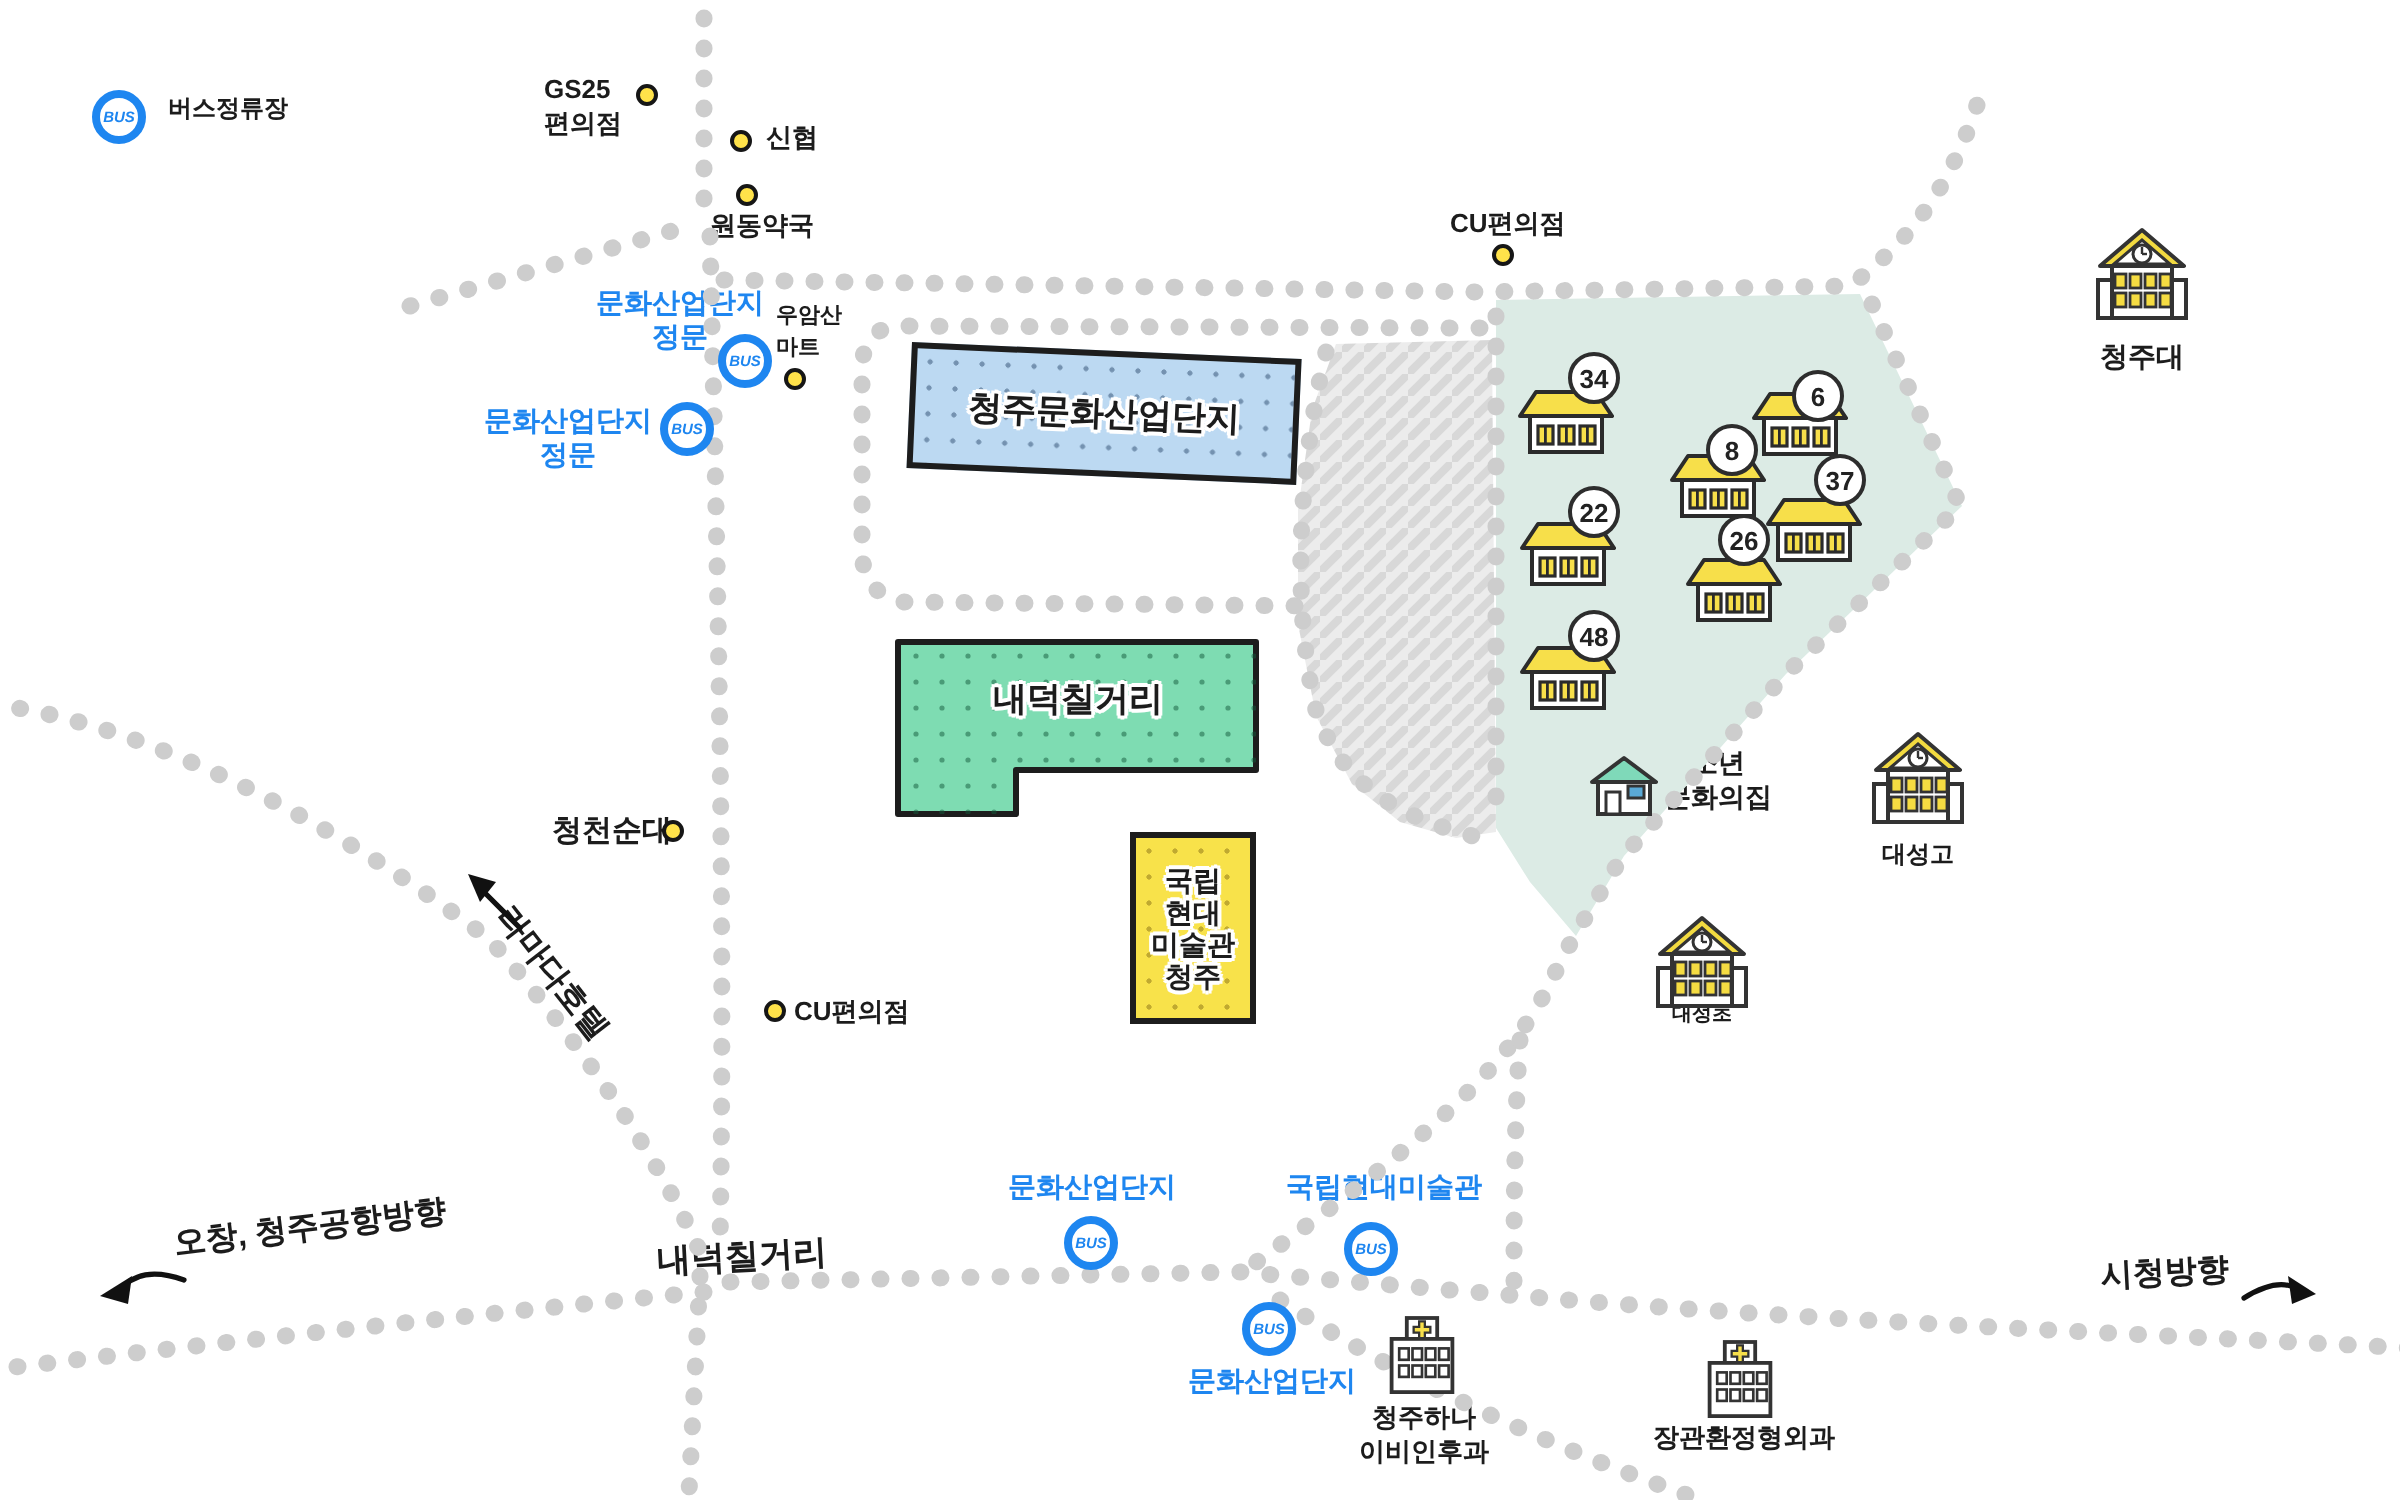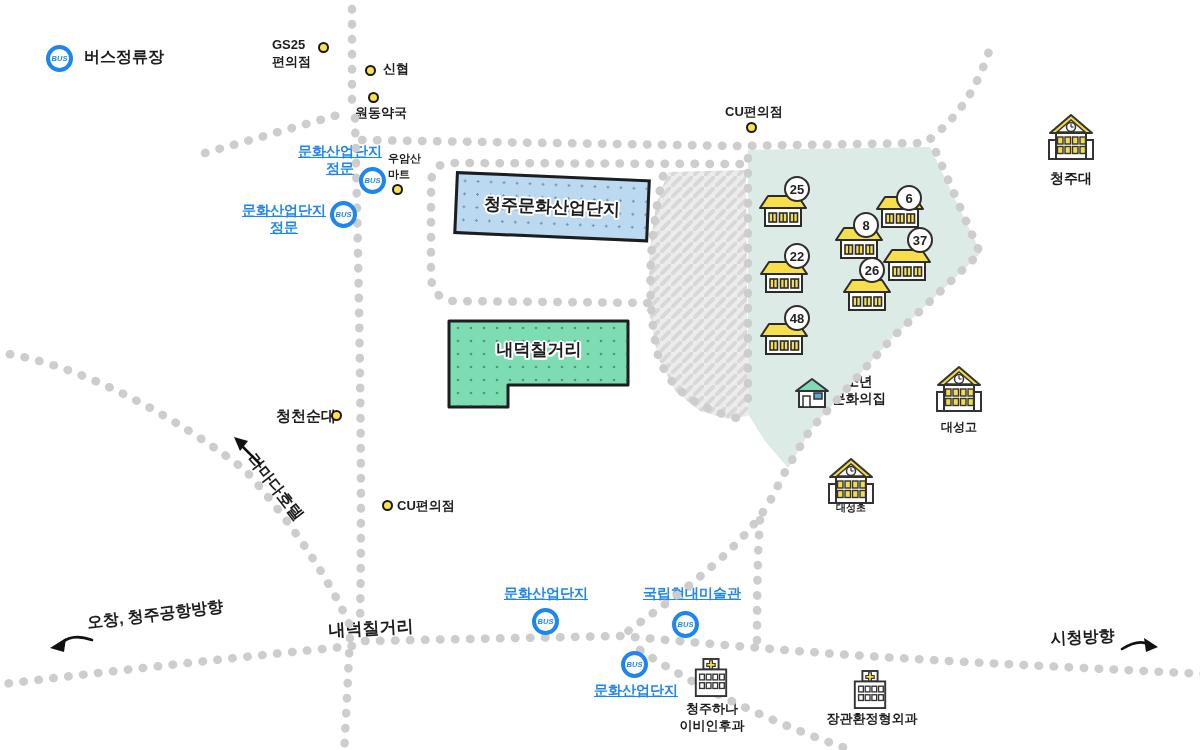--- a/index.html
+++ b/index.html
@@ -1,20 +1,20 @@
 <!DOCTYPE html>
 <html><head>
 <meta charset="utf-8">
 <style>
   html,body{margin:0;padding:0;background:#fff;}
   .stage{position:relative;width:1200px;height:750px;background:#ffffff;overflow:hidden;
          font-family:"Liberation Sans",sans-serif;}
   .abs{position:absolute;}
   .lbl{position:absolute;color:#1c1c1c;font-weight:700;white-space:nowrap;line-height:1.15;}
-  .blue{color:#1e86f0;text-decoration:underline;}
+  .blue{color:#1e86f0;}
   .center{text-align:center;}
   .halo{text-shadow:2px 0 #fff,-2px 0 #fff,0 2px #fff,0 -2px #fff,
         1.5px 1.5px #fff,-1.5px -1.5px #fff,1.5px -1.5px #fff,-1.5px 1.5px #fff;}
   .busicon{position:absolute;width:19px;height:19px;border:4.5px solid #1e86f0;border-radius:50%;
            background:#fff;display:flex;align-items:center;justify-content:center;
            font-size:7.5px;font-weight:800;font-style:italic;color:#1e86f0;letter-spacing:0;z-index:7;}
   .dot{position:absolute;width:7px;height:7px;border:2.5px solid #161616;border-radius:50%;
        background:#ffe24a;z-index:7;}
   .badge{position:absolute;width:22px;height:22px;border:2px solid #2d2d2d;border-radius:50%;
          background:#fff;display:flex;align-items:center;justify-content:center;
@@ -134,21 +134,21 @@
     <polygon points="50,648 66,638 64,652" fill="#111"></polygon>
     <path class="arrow" d="M260,464 Q248,452 243,447"></path>
     <polygon points="234,437 248,441 240,451" fill="#111"></polygon>
     <path class="arrow" d="M1122,649 Q1138,639 1148,644"></path>
     <polygon points="1158,647 1144,638 1146,652" fill="#111"></polygon>
   </svg>
 
   <div class="busicon" style="left:46px;top:45px">
       <span>BUS</span>
     </div>
-  <div class="lbl" style="left:84px;top:48px;font-size:16px">버스정류장</div>
+  <div class="lbl" style="left:84px;top:48px;font-size:12px">버스정류장</div>
 
   <div class="lbl" style="left:272px;top:36px;font-size:13px;line-height:17px">
     <span style="display:block">GS25</span>
     <span style="display:block">편의점</span>
   </div>
   <div class="dot" style="left:318px;top:42px"></div>
 
   <div class="dot" style="left:365px;top:65px"></div>
   <div class="lbl" style="left:383px;top:62px;font-size:13px">신협</div>
 
@@ -185,28 +185,36 @@
   </div>
 
   <div class="lbl center" style="left:657px;top:256px;width:76px;font-size:14.5px;line-height:19.5px">
     <span style="display:block">문화</span>
     <span style="display:block">제조창</span>
     <span style="display:block">주차장</span>
   </div>
 
   <div class="lbl center halo" style="left:464px;top:340px;width:150px;font-size:17px;z-index:4">내덕칠거리</div>
 
+  <div class="bld dots-yellow" style="left:565px;top:416px;width:63px;height:96px">
+    <div class="center halo" style="font-size:14px;font-weight:700;color:#1c1c1c;line-height:16px">
+      <span style="display:block">국립</span>
+      <span style="display:block">현대</span>
+      <span style="display:block">미술관</span>
+      <span style="display:block">청주</span>
+    </div>
+  </div>
 
   <div class="lbl" style="left:812px;top:164px;font-size:20px;letter-spacing:3px">동부창고</div>
 
   <svg class="icon" style="left:759px;top:193px" width="48" height="36">
       <use href="#sym-warehouse"></use>
     </svg>
   <div class="badge" style="left:784px;top:176px">
-      <span>25</span>
+      <span>34</span>
     </div>
 
   <svg class="icon" style="left:760px;top:259px" width="48" height="36">
       <use href="#sym-warehouse"></use>
     </svg>
   <div class="badge" style="left:784px;top:243px">
       <span>22</span>
     </div>
 
   <svg class="icon" style="left:760px;top:321px" width="48" height="36">

